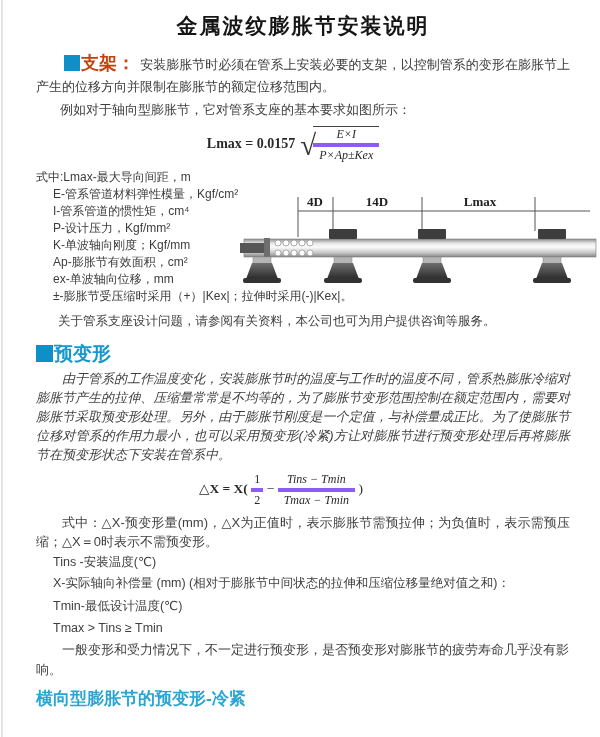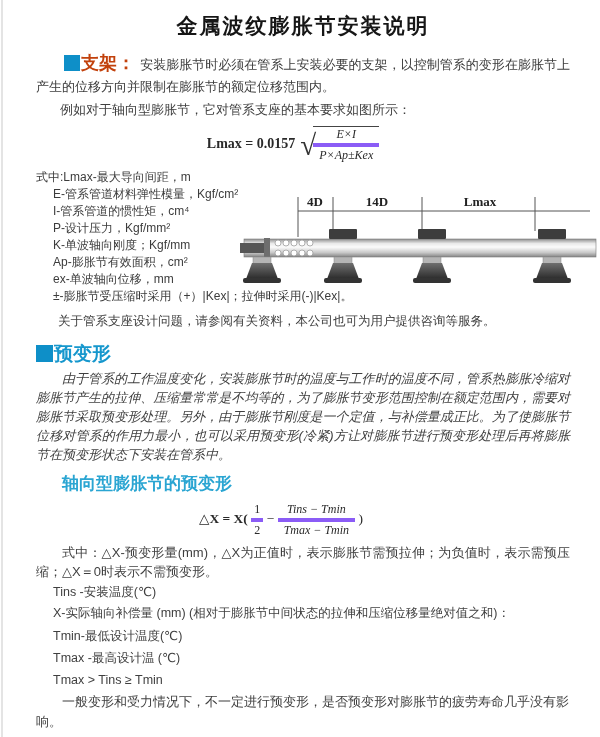--- a/index.html
+++ b/index.html
@@ -148,35 +148,33 @@
       </g>
     </svg>
   </div>
 
   <p class="p-consult">关于管系支座设计问题，请参阅有关资料，本公司也可为用户提供咨询等服务。</p>
 
   <div class="sec2-head"><span class="sq"></span><span>预变形</span></div>
 
   <p class="p-main">由于管系的工作温度变化，安装膨胀节时的温度与工作时的温度不同，管系热膨胀冷缩对膨胀节产生的拉伸、压缩量常常是不均等的，为了膨胀节变形范围控制在额定范围内，需要对膨胀节采取预变形处理。另外，由于膨胀节刚度是一个定值，与补偿量成正比。为了使膨胀节位移对管系的作用力最小，也可以采用预变形(冷紧)方让对膨胀节进行预变形处理后再将膨胀节在预变形状态下安装在管系中。</p>
 
-  <div class="subhead">轴向型膨胀节的预变形</div>
 
   <div class="formula-row f-dx">
     <span class="bold">△X = X(</span>
     <span class="frac fr-sm"><span class="fn">1</span><span class="fd">2</span></span>
     <span>−</span>
     <span class="frac"><span class="fn ital">Tins − Tmin</span><span class="fd ital">Tmax − Tmin</span></span>
     <span>)</span>
   </div>
 
   <p class="p-explain">式中：△X-预变形量(mm)，△X为正值时，表示膨胀节需预拉伸；为负值时，表示需预压缩；△X＝0时表示不需预变形。</p>
 
   <div class="def-line t-line">Tins -安装温度(℃)</div>
   <div class="def-line">X-实际轴向补偿量 (mm) (相对于膨胀节中间状态的拉伸和压缩位移量绝对值之和)：</div>
   <div class="def-line t-line">Tmin-最低设计温度(℃)</div>
-  <div class="def-line t-line">Tmax -最高设计温 (℃)</div>
   <div class="def-line t-line">Tmax &gt; Tins ≥ Tmin</div>
 
   <p class="p-note">一般变形和受力情况下，不一定进行预变形，是否预变形对膨胀节的疲劳寿命几乎没有影响。</p>
 
   <div class="subhead flush">横向型膨胀节的预变形-冷紧</div>
 
 </div>
 
 </body></html>

